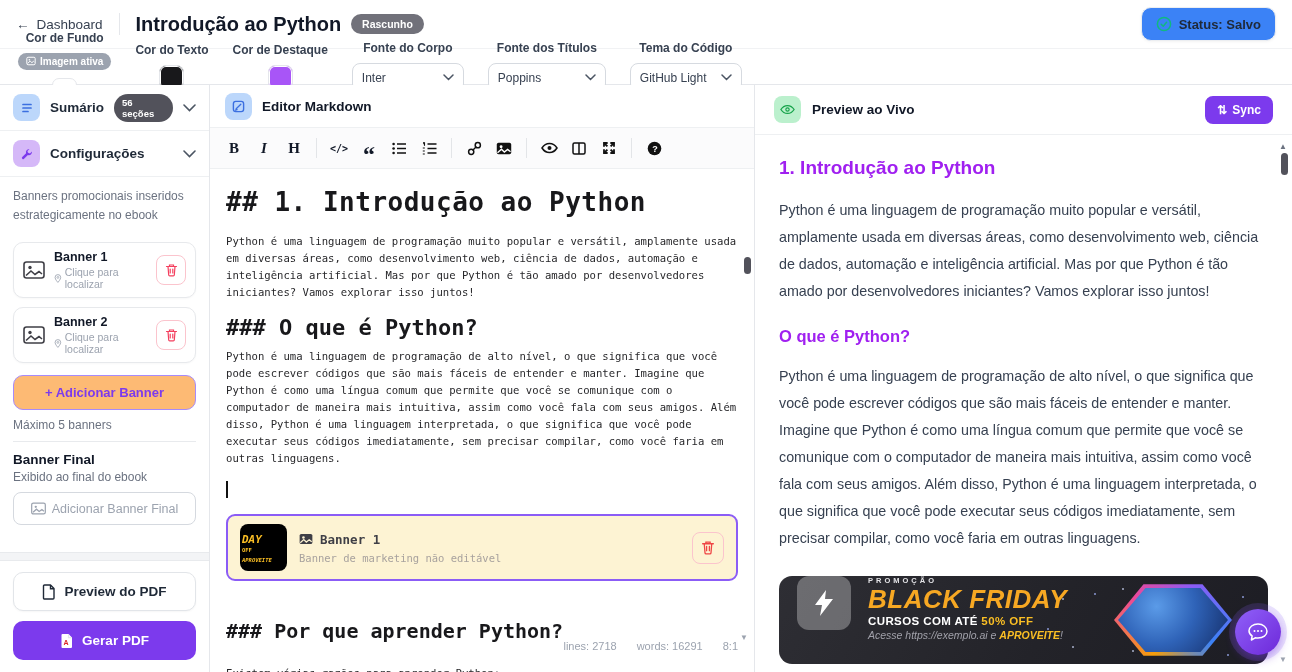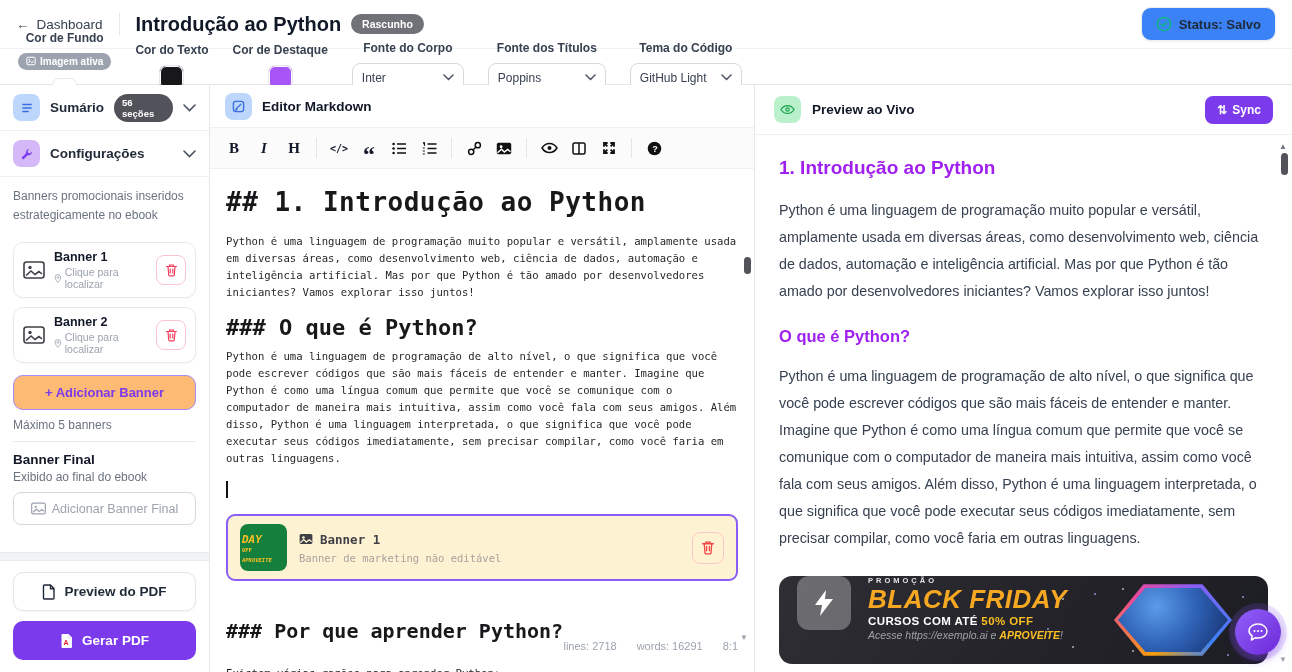--- a/index.html
+++ b/index.html
@@ -81,21 +81,21 @@
   .glyph-code { font-family:"DejaVu Sans Mono",monospace; font-size:10px; font-weight:700; }
   .glyph-quote { font-family:"Liberation Serif",serif; font-size:24px; font-weight:700; line-height:10px; padding-top:12px; }
   .tb-sep { width:1px; height:20px; background:#e3e5e8; margin:0 6px; }
   .ed-content { padding:12px 16px 0; font-family:"DejaVu Sans Mono",monospace; color:#18181b; }
   .md-h1 { font-size:26px; font-weight:700; letter-spacing:.5px; margin:6px 0 16px; }
   .md-h2 { font-size:22px; font-weight:700; margin:14px 0 8px; }
   .md-p { font-size:10.6px; line-height:17px; color:#27272a; margin-bottom:10px; }
   .caret { width:1.5px; height:17px; background:#111; margin:14px 0 16px; }
   .md-banner { border:2px solid #8b5cf6; background:#fdf3d3; border-radius:9px; padding:8px 12px; display:flex;
     align-items:center; gap:12px; margin-top:6px; }
-  .mbw-thumb { width:47px; height:47px; border-radius:8px; background:#15803d; overflow:hidden; position:relative; flex:none;text-align:right; }
+  .mbw-thumb { width:47px; height:47px; border-radius:8px; background:#000000; overflow:hidden; position:relative; flex:none;text-align:right; }
   .mbw-day { position:absolute; top:9px; left:2px; color:#fbbf24; font-size:11px; font-weight:800; font-style:italic; }
   .mbw-off { position:absolute; top:23px; left:2px; color:#fbbf24; font-size:5.5px; font-weight:700; }
   .mbw-apv { position:absolute; top:33px; left:2px; color:#fbbf24; font-size:5.5px; font-weight:800; font-style:italic; }
   .mbw-title { font-size:12.5px; font-weight:700; color:#3f3f46; display:flex; align-items:center; gap:7px; }
   .mbw-note { font-size:10.5px; color:#a8a29e; margin-top:5px; }
   .mbw-trash { margin-left:auto; width:32px; height:32px; border:1px solid #fbc4cd; background:transparent; border-radius:8px;
     display:flex; align-items:center; justify-content:center; cursor:pointer; flex:none; }
   .md-h3 { font-size:20px; font-weight:700; margin:38px 0 22px; }
   .ed-status { position:absolute; right:16px; bottom:20px; font-size:11px; color:#9ca3af; display:flex; gap:20px;
     font-family:"Liberation Sans",sans-serif; }

